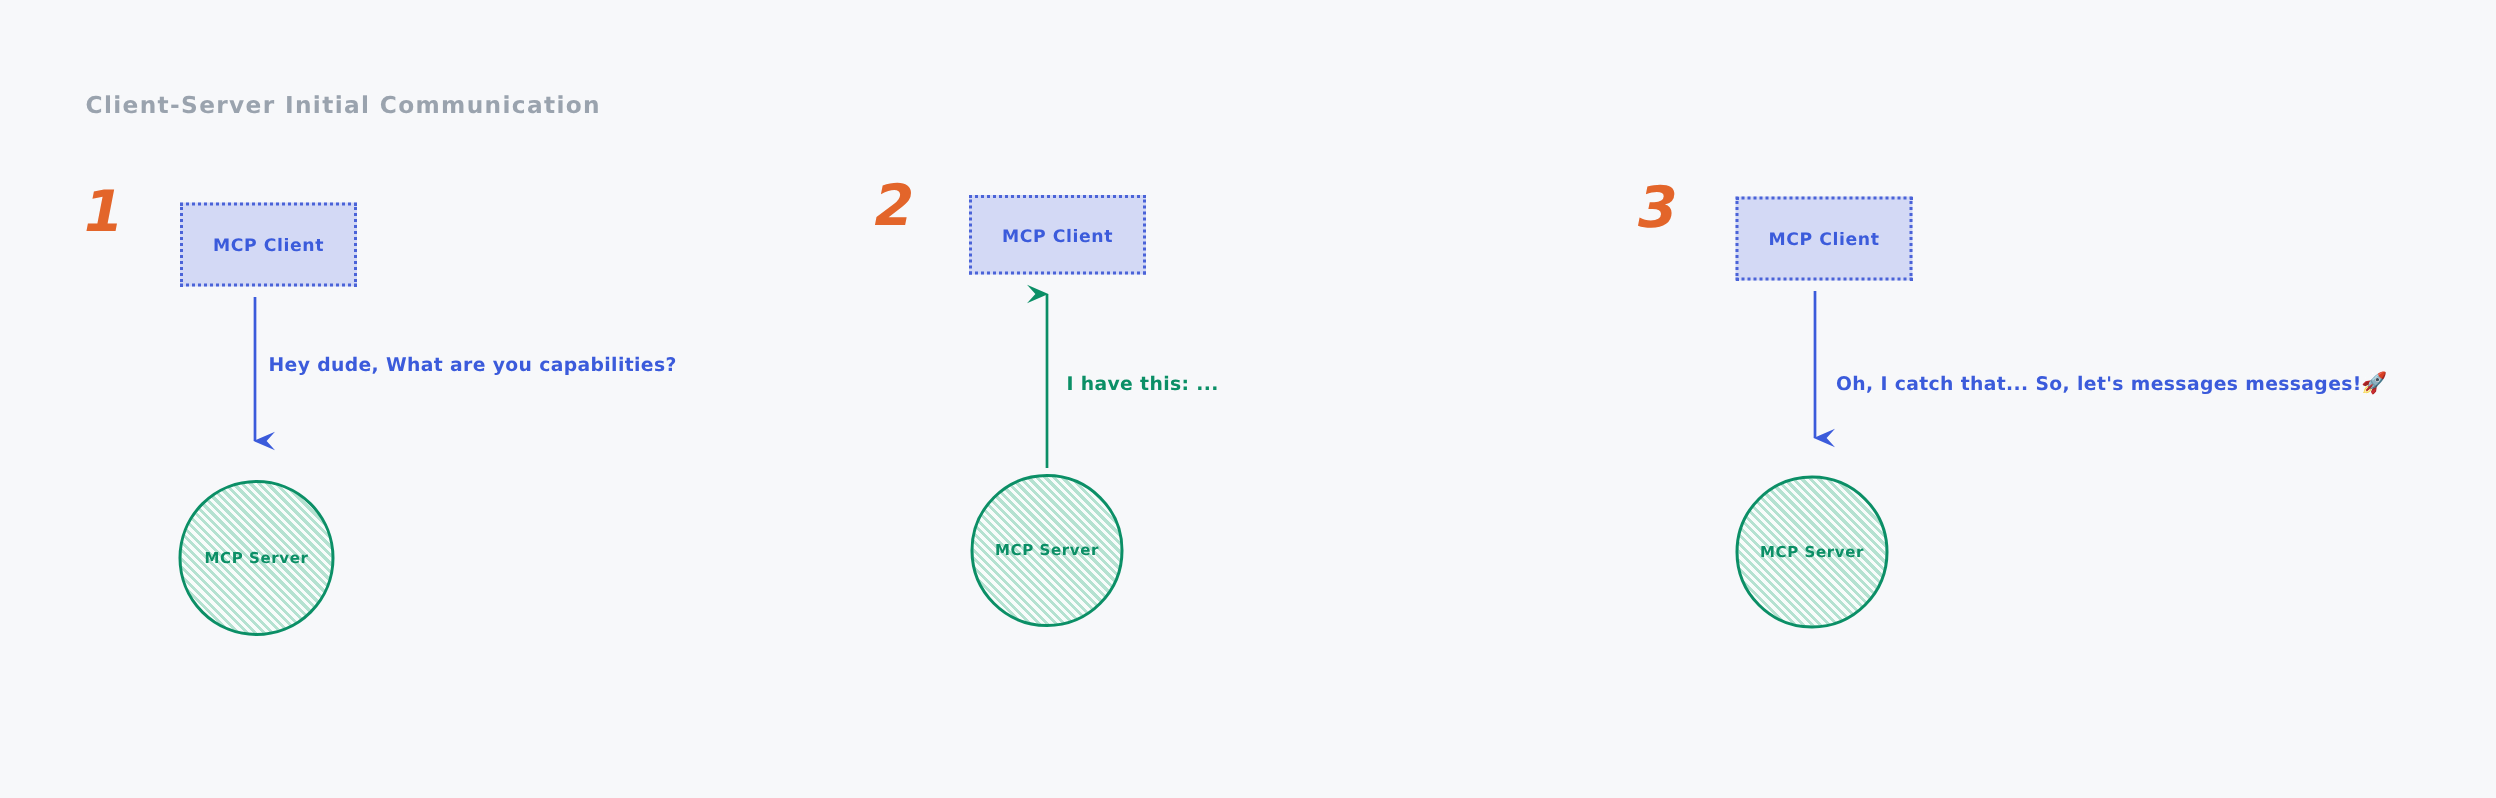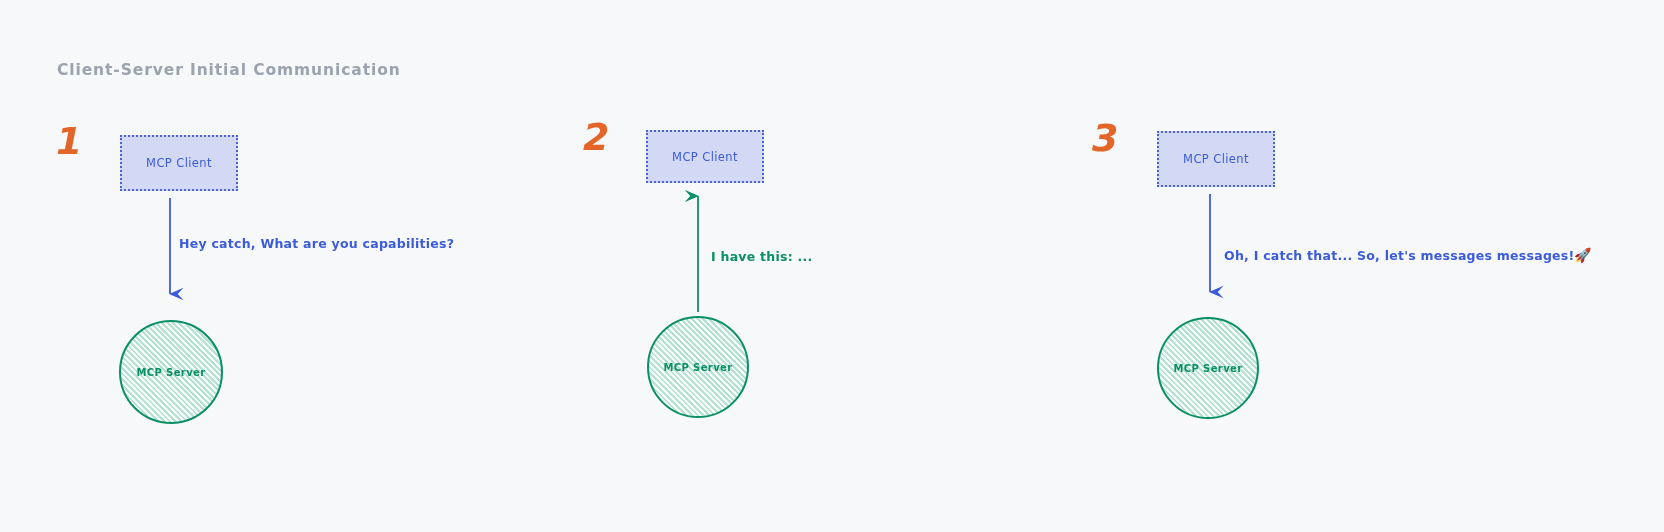--- a/index.html
+++ b/index.html
@@ -57,21 +57,21 @@
     background: #d3d9f5;
     border: 2px dotted #4a63d8;
     display: flex;
     align-items: center;
     justify-content: center;
   }
 
   .client-box .node-label {
     font-family: "DejaVu Sans", sans-serif;
     font-size: 11.5px;
-    font-weight: 400;
+    font-weight: 700;
     letter-spacing: 0.4px;
     color: #3b5bdb;
     white-space: nowrap;
   }
 
   .server-circle {
     position: absolute;
     box-sizing: border-box;
     border-radius: 50%;
     border: 2px solid #0b8f66;
@@ -139,21 +139,21 @@
     <svg class="arrow-svg" style="left:160px; top:196px;" width="22" height="112">
       <defs>
         <marker id="ah-blue-1" markerWidth="9" markerHeight="9" refX="4.5" refY="7.5" orient="auto">
           <path d="M1,0 L4.5,8 L8,0 L4.5,3.2 Z" fill="#3b5bdb"></path>
         </marker>
       </defs>
       <line x1="10" y1="2" x2="10" y2="98" stroke="#3b5bdb" stroke-width="1.8" marker-end="url(#ah-blue-1)"></line>
     </svg>
 
     <div class="msg-label msg-blue" style="left:179px; top:235px;">
-      <span>Hey catch, What are you capabilities?</span><span class="emoji"></span>
+      <span>Hey dude, What are you capabilities?</span><span class="emoji"></span>
     </div>
 
     <div class="server-circle" style="left:119px; top:320px; width:104px; height:104px;">
       <span class="node-label">MCP Server</span>
     </div>
   </div>
 
   <div class="panel" style="left:0;width:555px;">
 
     <div class="step-number" style="left:583px; top:118px;">2</div>

